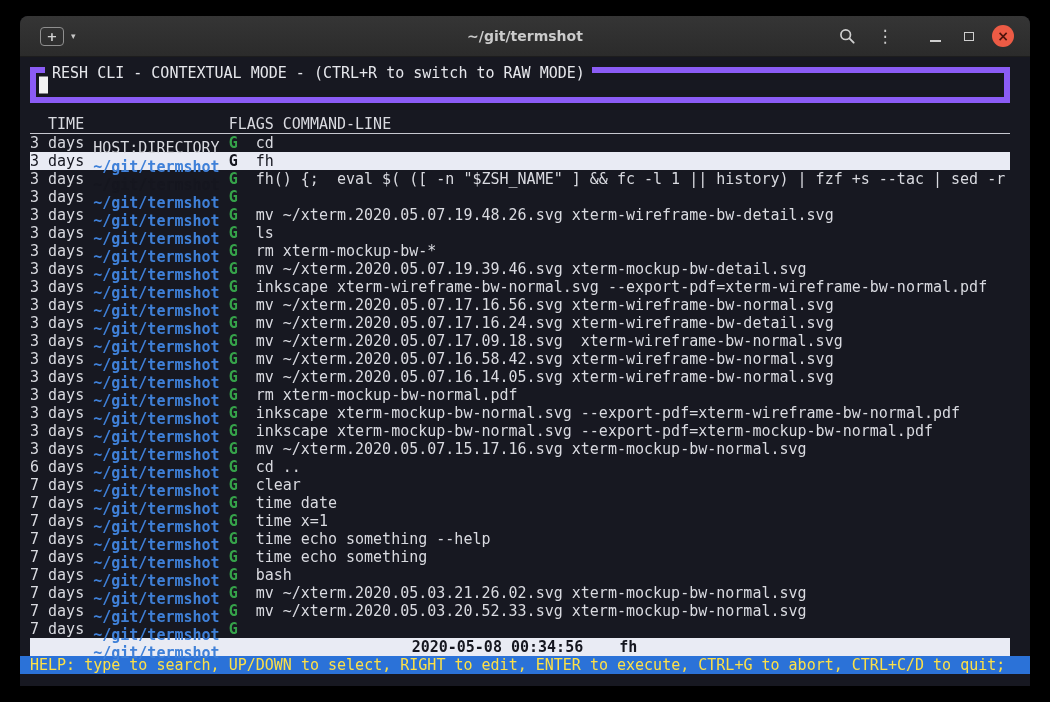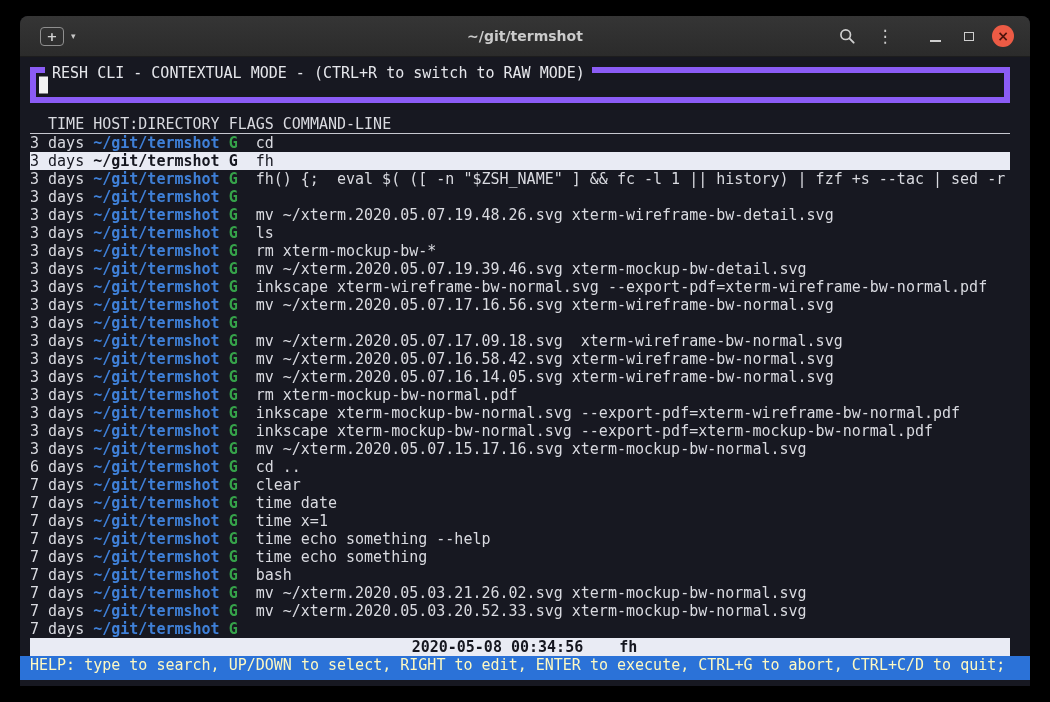--- a/index.html
+++ b/index.html
@@ -65,21 +65,21 @@
     background:var(--terminal_bg, #171821);
     padding:0 7px; color:#e6e7ec; white-space:pre;
   }
   .cursor {
     position:absolute; left:3px; top:50%; transform:translateY(-50%);
     width:9px; height:17px; background:#f2f2f2;
   }
 
   .line { display:flex; height:18px; }
   .c1 { width:6ch; text-align:right; white-space:pre; }
-  .c2 { width:14ch; margin-left:1ch; white-space:pre; }
+  .c2 { width:14ch; margin-left:1ch; white-space:pre;margin-top:24px; }
   .c3 { margin-left:1ch; white-space:pre; }
   .thead { border-bottom:1px solid #c6c7cf; height:19px; }
   .thead .c4 { margin-left:1ch; }
   .row .c3 { width:1ch; }
   .row .c4 { margin-left:2ch; white-space:pre; }
 
   .path  { color:var(--path_blue, #3f80d8); font-weight:bold; }
   .flags { color:var(--flag_green, #36a34a); font-weight:bold; }
 
   .row.selected { background:var(--selection_bg, #e9ebf4); }
@@ -89,22 +89,22 @@
   .statusbar {
     display:flex; height:18px; font-weight:bold;
     background:var(--selection_bg, #e9ebf4); color:var(--selection_fg, #15161f);
     white-space:pre;
     justify-content:center;
   }
   .statusbar .s1 { margin-left:1ch; }
   .statusbar .s2, .statusbar .s3 { margin-left:4ch; }
 
   .helpbar {
-    height:24px; margin:0 -20px 0 -10px; padding-left:10px;
-    background:var(--help_bg, #2b72d8); color:#fef9c3; white-space:pre;
+    height:18px; margin:0 -20px 0 -10px; padding-left:10px;
+    background:var(--help_bg, #2b72d8); color:#fde047; white-space:pre;
   }
 </style>
 </head>
 <body>
 
 <div class="window">
 
   <div class="titlebar">
     <div class="tb-left">
       <button class="newtab-btn">+</button>
@@ -202,20 +202,21 @@
         <div class="line row">
           <span class="c1 time">3 days</span>
           <span class="c2 path">~/git/termshot</span>
           <span class="c3 flags">G</span>
           <span class="c4 cmd">mv ~/xterm.2020.05.07.17.16.56.svg xterm-wireframe-bw-normal.svg</span>
         </div>
         <div class="line row">
           <span class="c1 time">3 days</span>
           <span class="c2 path">~/git/termshot</span>
           <span class="c3 flags">G</span>
+          <span class="c4 cmd">mv ~/xterm.2020.05.07.17.16.24.svg xterm-wireframe-bw-detail.svg</span>
         </div>
         <div class="line row">
           <span class="c1 time">3 days</span>
           <span class="c2 path">~/git/termshot</span>
           <span class="c3 flags">G</span>
           <span class="c4 cmd">mv ~/xterm.2020.05.07.17.09.18.svg  xterm-wireframe-bw-normal.svg</span>
         </div>
         <div class="line row">
           <span class="c1 time">3 days</span>
           <span class="c2 path">~/git/termshot</span>

